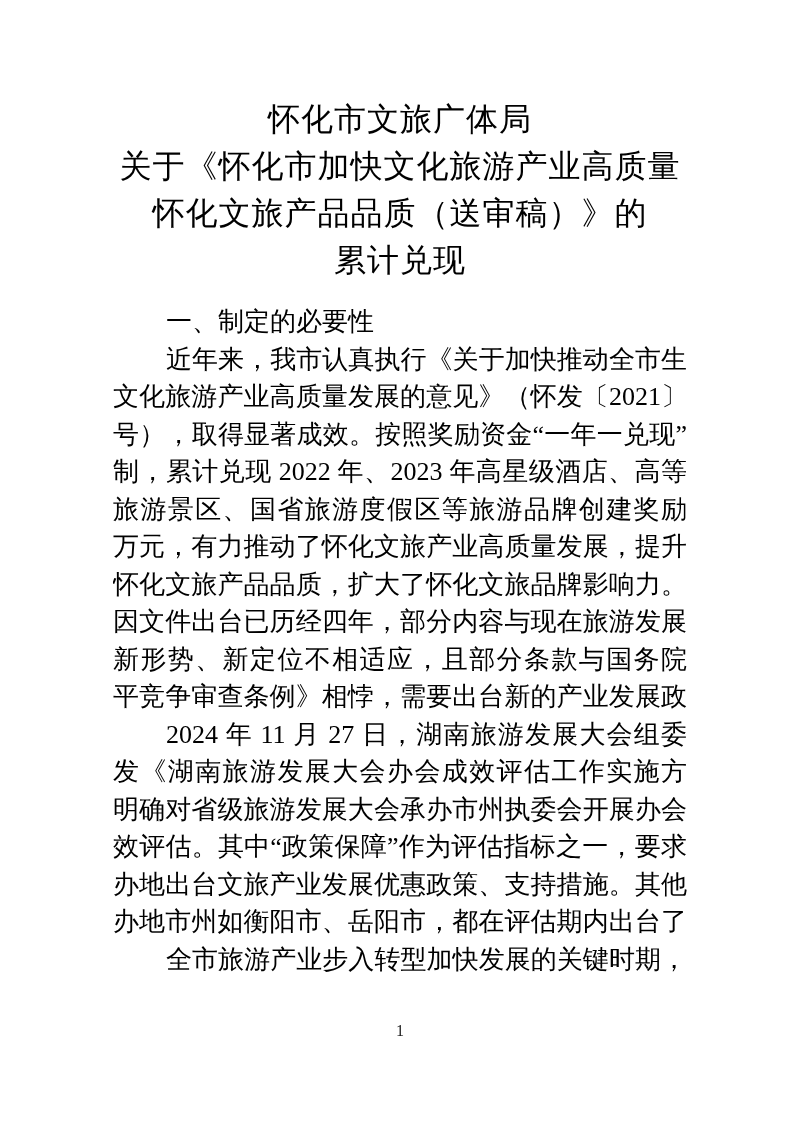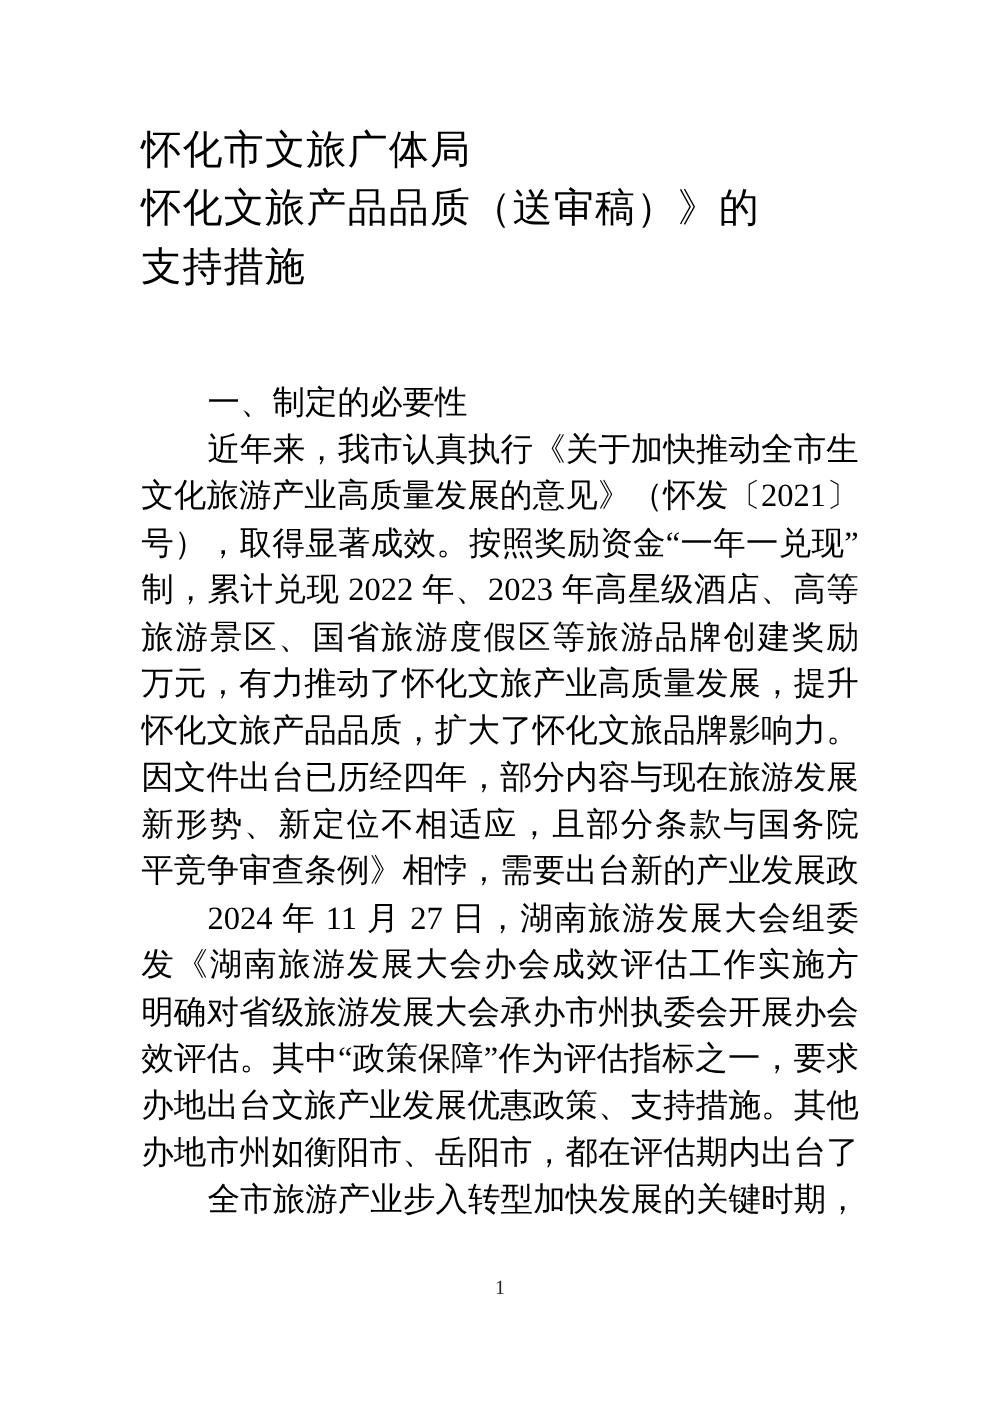--- a/index.html
+++ b/index.html
@@ -15,20 +15,21 @@
     color: #000000;
     overflow: hidden;
     
     font-family: "Liberation Serif", "DejaVu Serif", serif;
   }
   .title-block {
     position: absolute;
     top: 96px;
     left: 113px;
     width: 574px;
+    text-align: center;
     font-size: 32px;
     line-height: 47px;
     font-weight: 400;
     letter-spacing: 1px;
   }
   .title-line {
     white-space: nowrap;
   }
   .body-block {
     position: absolute;
@@ -67,22 +68,23 @@
     font-family: "Liberation Serif", "DejaVu Serif", serif;
   }
 </style>
 </head>
 <body>
 
 <div class="page">
 
   <div class="title-block">
     <div class="title-line">怀化市文旅广体局</div>
+    <div class="title-line">关于《怀化市加快文化旅游产业高质量</div>
     <div class="title-line">怀化文旅产品品质（送审稿）》的</div>
-    <div class="title-line">支持措施</div>
+    <div class="title-line">累计兑现</div>
   </div>
 
   <div class="body-block">
     <div class="line heading first">一、制定的必要性</div>
 
     <div class="line first">近年来，我市认真执行《关于加快推动全市生态</div>
     <div class="line">文化旅游产业高质量发展的意见》（怀发〔2021〕14</div>
     <div class="line">号），取得显著成效。按照奖励资金“一年一兑现”机</div>
     <div class="line">制，累计兑现 2022 年、2023 年高星级酒店、高等级</div>
     <div class="line">旅游景区、国省旅游度假区等旅游品牌创建奖励 559.2</div>

